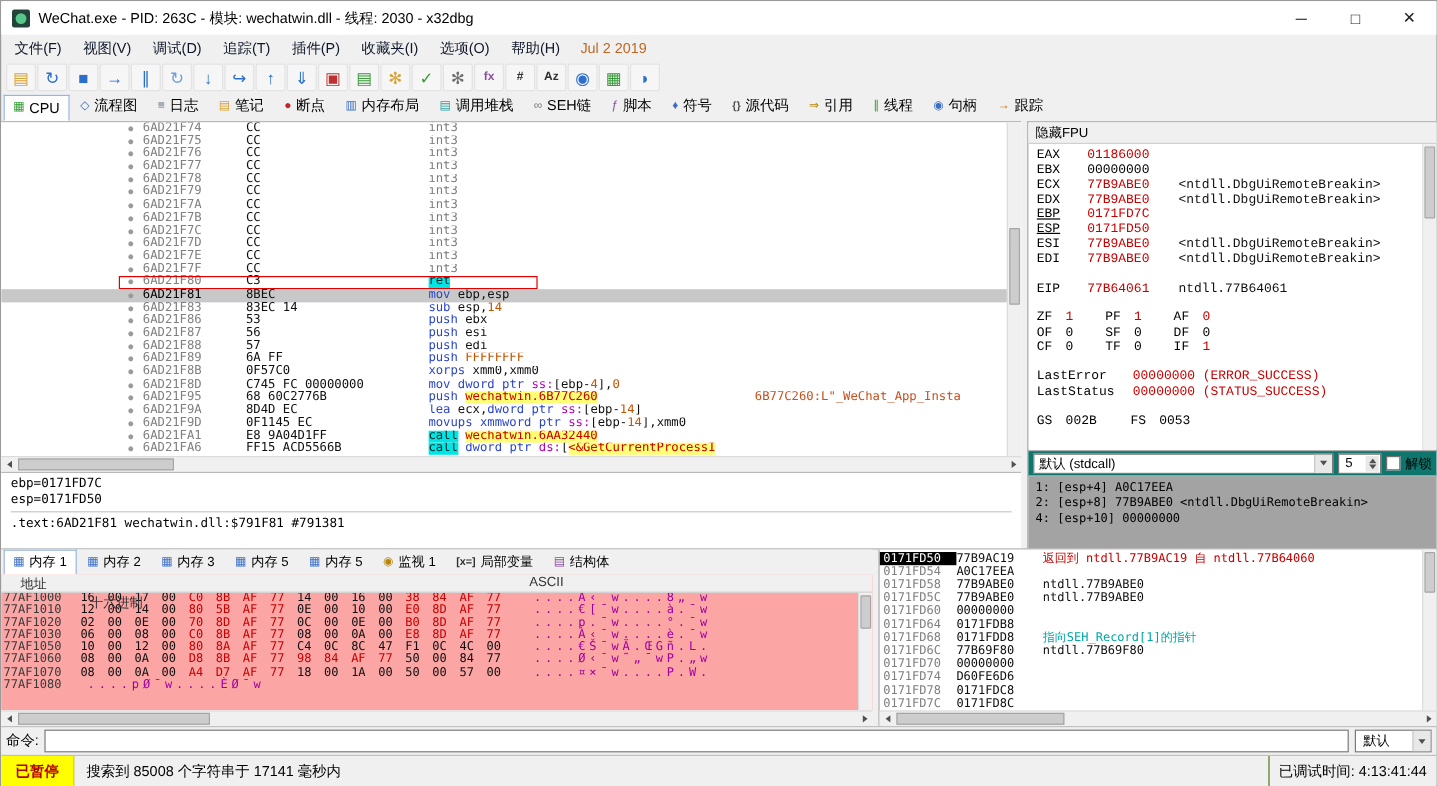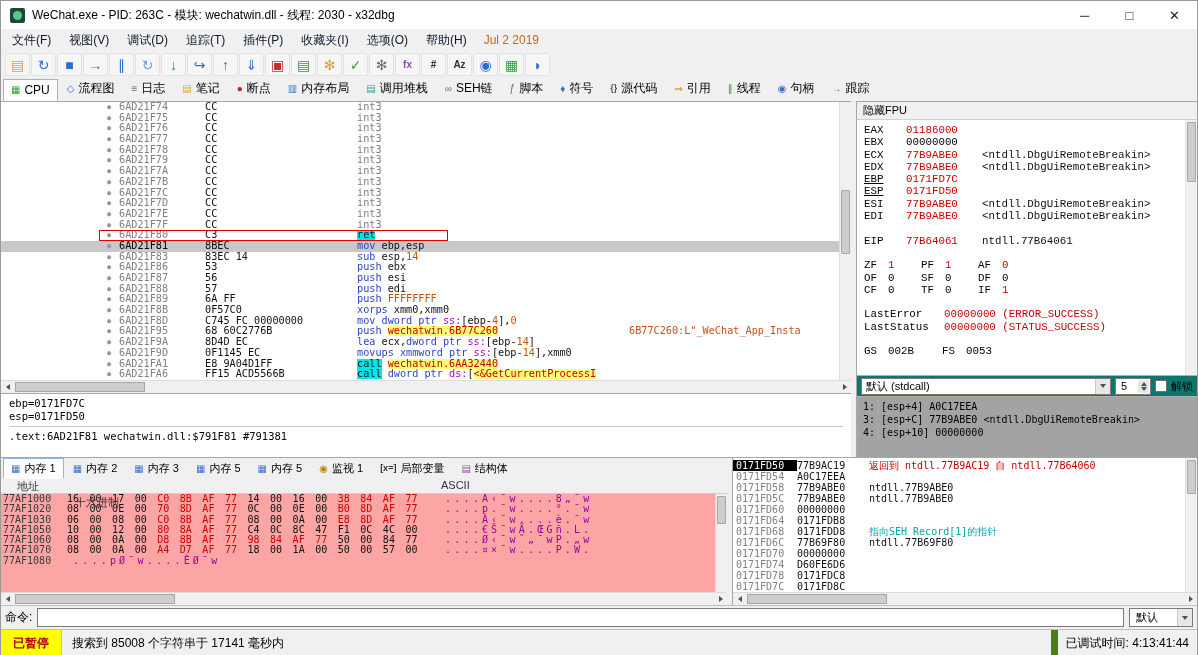--- a/index.html
+++ b/index.html
@@ -108,21 +108,21 @@
 .sval{width:72px;color:#101010;flex:0 0 auto}
 .scom{color:#101010;overflow:hidden}
 .scom.ret{color:var(--accent_red)}
 .scom.seh{color:#00a8a8}
 .cmdrow{height:24px;display:flex;align-items:center;padding:0 4px;gap:5px;border-top:1px solid #c0c0c0;flex:0 0 auto;background:#f0f0f0}
 .cmdinput{flex:1;height:19px;border:1px solid #7a7a7a;background:#fff;font-size:12px;padding:0 4px;font-family:"Liberation Sans","DejaVu Sans",sans-serif}
 .cmddrop{width:64px;height:19px;background:#fff;border:1px solid #7a7a7a;display:flex;align-items:center;padding-left:6px;font-size:11px;flex:0 0 auto}
 .statusbar{height:27px;display:flex;align-items:center;border-top:1px solid #c0c0c0;flex:0 0 auto;font-size:12px;background:#f0f0f0}
 .statebadge{background:var(--status_paused_bg);color:var(--status_paused_fg);padding:0 12px;height:100%;display:flex;align-items:center;border-right:1px solid #c0c0c0;font-weight:bold}
 .statusmsg{padding-left:10px;white-space:nowrap}
-.statustime{margin-left:auto;padding:0 8px;border-left:7px solid #4d7c0f;height:100%;display:flex;align-items:center;white-space:nowrap}
+.statustime{margin-left:auto;padding:0 8px;border-left:1px solid #4d7c0f;height:100%;display:flex;align-items:center;white-space:nowrap}
 </style>
 </head>
 <body>
 
 <div class="app">
 
   <div class="titlebar">
     <div class="appicon"></div>
     <div class="titletext">WeChat.exe - PID: 263C - 模块: wechatwin.dll - 线程: 2030 - x32dbg</div>
     <div class="wincontrols">
@@ -363,21 +363,21 @@
         <div class="spin">
           <span>5</span>
           <span class="arrows">
               <span class="tri-u"></span>
               <span class="tri-d"></span>
             </span>
         </div>
         <div class="chk"></div>
         <div class="chklabel">解锁</div>
       </div>
-      <div class="args" id="args"><div>1: [esp+4] A0C17EEA</div><div>3: [esp+C] 77B9ABE0 &lt;ntdll.DbgUiRemoteBreakin&gt;</div><div>4: [esp+10] 00000000</div></div>
+      <div class="args" id="args"><div>1: [esp+4] A0C17EEA</div><div>2: [esp+8] 77B9ABE0 &lt;ntdll.DbgUiRemoteBreakin&gt;</div><div>4: [esp+10] 00000000</div></div>
     </div>
   </div>
 
   <div class="bottom">
     <div class="bleft">
       <div class="btabs" id="bottom-tabs">
           <div class="btab active">
             <span class="ticon" style="color: rgb(59, 111, 196);">▦</span>
             <span class="tlabel">内存 1</span>
           </div>
@@ -411,21 +411,22 @@
           </div>
         </div>
       <div class="dump">
         <div class="dhead">
           <span class="h-addr">地址</span>
           <span class="h-hex">十六进制</span>
           <span class="h-ascii">ASCII</span>
         </div>
         <div id="dump-rows">
             <div class="mrow"><span class="maddr">77AF1000</span><span class="mhex"><span class="hv">16 00 17 00 </span><span class="hp">C0 8B AF 77 </span><span class="hv">14 00 16 00 </span><span class="hp">38 84 AF 77</span></span><span class="mascii">....À‹¯w....8„¯w</span></div>
-            <div class="mrow"><span class="maddr">77AF1020</span><span class="mhex"><span class="hv">08 00 0E 00 </span><span class="hp">70 8D AF 77 </span><span class="hv">0C 00 0E 00 </span><span class="hp">B0 8D AF 77</span></span><span class="mascii">....p.¯w....°.¯w</span></div>
+            <div class="mrow"><span class="maddr">77AF1010</span><span class="mhex"><span class="hv">12 00 14 00 </span><span class="hp">80 5B AF 77 </span><span class="hv">0E 00 10 00 </span><span class="hp">E0 8D AF 77</span></span><span class="mascii">....€[¯w....à.¯w</span></div>
+            <div class="mrow"><span class="maddr">77AF1020</span><span class="mhex"><span class="hv">02 00 0E 00 </span><span class="hp">70 8D AF 77 </span><span class="hv">0C 00 0E 00 </span><span class="hp">B0 8D AF 77</span></span><span class="mascii">....p.¯w....°.¯w</span></div>
             <div class="mrow"><span class="maddr">77AF1030</span><span class="mhex"><span class="hv">06 00 08 00 </span><span class="hp">C0 8B AF 77 </span><span class="hv">08 00 0A 00 </span><span class="hp">E8 8D AF 77</span></span><span class="mascii">....À‹¯w....è.¯w</span></div>
             <div class="mrow"><span class="maddr">77AF1050</span><span class="mhex"><span class="hv">10 00 12 00 </span><span class="hp">80 8A AF 77 </span><span class="hv">C4 0C 8C 47 </span><span class="hv">F1 0C 4C 00</span></span><span class="mascii">....€Š¯wÄ.ŒGñ.L.</span></div>
             <div class="mrow"><span class="maddr">77AF1060</span><span class="mhex"><span class="hv">08 00 0A 00 </span><span class="hp">D8 8B AF 77 </span><span class="hp">98 84 AF 77 </span><span class="hv">50 00 84 77</span></span><span class="mascii">....Ø‹¯w˜„¯wP.„w</span></div>
             <div class="mrow"><span class="maddr">77AF1070</span><span class="mhex"><span class="hv">08 00 0A 00 </span><span class="hp">A4 D7 AF 77 </span><span class="hv">18 00 1A 00 </span><span class="hv">50 00 57 00</span></span><span class="mascii">....¤×¯w....P.W.</span></div>
             <div class="mrow"><span class="maddr">77AF1080</span><span class="mascii">....pØ¯w....ÈØ¯w</span></div>
           </div>
         <div class="vscroll" style="top:15px">
           <div class="vthumb" style="top:2px;height:28px"></div>
         </div>
       </div>

